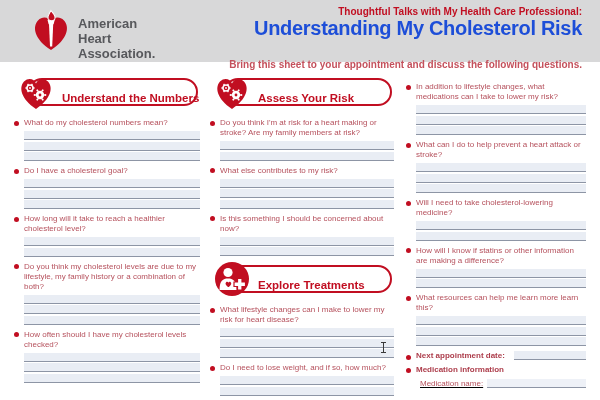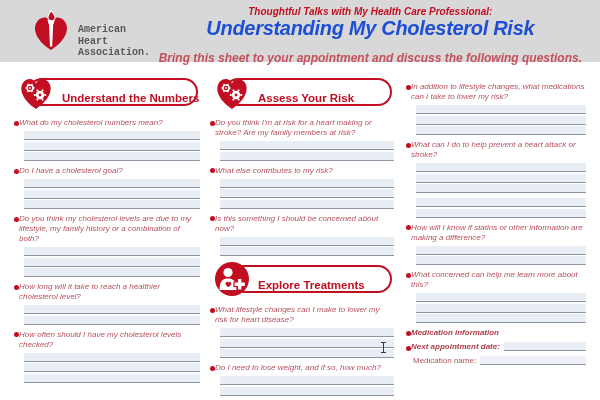--- a/index.html
+++ b/index.html
@@ -2,54 +2,54 @@
 <html><head>
 <meta charset="utf-8">
 <style>
   html,body{margin:0;padding:0;background:#fff;}
   .page{position:relative;width:600px;height:400px;overflow:hidden;background:#ffffff;
         font-family:"Liberation Sans",sans-serif;}
 
   
   .top{position:absolute;top:0;left:0;right:0;height:62px;background:#d8d8d9;}
   .logo{position:absolute;left:28px;top:8px;width:46px;height:46px;}
-  .logo-text{position:absolute;left:78px;top:24px;font-size:10px;font-weight:bold;
-             color:#57585c;line-height:1.15;font-family:Liberation Mono, monospace;}
-  .head-right{position:absolute;right:18px;top:6px;text-align:center;font-style:italic;}
+  .logo-text{position:absolute;left:78px;top:17px;font-size:13px;font-weight:bold;
+             color:#57585c;line-height:1.15;}
+  .head-right{position:absolute;right:18px;top:6px;text-align:right;}
   .eyebrow{font-size:10px;font-weight:bold;color:#c10e21;}
   .main-title{font-size:20px;font-weight:bold;color:#1d4ed8;letter-spacing:-0.3px;
               line-height:1.05;margin-top:1px;}
-  .subtitle{font-size:12px;color:#c4515c;margin-top:12px;font-weight:bold;}
+  .subtitle{font-size:10px;color:#c4515c;margin-top:20px;font-weight:bold;}
 
   
   .col{position:absolute;top:74px;}
   .col-1{left:14px;width:186px;}
   .col-2{left:210px;width:184px;}
   .col-3{left:406px;width:180px;}
   .col-3 .q:first-child{margin-top:8px;}
 
   
   .sec{position:relative;height:38px;margin-bottom:6px;}
   .sec-box{position:absolute;left:14px;right:2px;top:4px;height:28px;box-sizing:border-box;
            border:2px solid #c10e21;border-radius:15px;background:#fff;display:flex;
            align-items:flex-end;padding-left:32px;font-size:11.5px;font-weight:bold;color:#c10e21;
            white-space:nowrap;}
   .sec-icon{position:absolute;left:0;top:-4px;width:44px;height:44px;z-index:2;}
 
   
   .q{margin-bottom:5px;}
-  .q-row{display:flex;align-items:flex-start;font-style:italic;}
+  .q-row{display:flex;gap:5px;align-items:flex-start;}
   .bullet{width:5px;height:5px;border-radius:50%;background:#c10e21;flex:none;margin-top:2.5px;}
   .q-text{font-size:8px;color:#b5505c;line-height:1.25;}
   .q-label{font-size:8px;font-weight:bold;color:#ad3e4c;white-space:nowrap;}
   .answers{margin:3px 0 0 10px;}
   .answer-field{height:8px;background:#e9edf4;border-bottom:1px solid #8d95a5;margin-bottom:1.5px;}
   .bf .q-row{align-items:flex-end;}
   .inline-field{flex:1;height:8px;background:#e9edf4;border-bottom:1px solid #8d95a5;margin-left:4px;}
-  .subfield{display:flex;align-items:flex-start;margin:0 0 4px 7px;}
+  .subfield{display:flex;align-items:flex-start;margin:0 0 4px 14px;text-decoration:underline;}
   .subfield .sf-label{font-size:8px;color:#b5505c;white-space:nowrap;}
   .subfield .inline-field{background:#eef1f7;}
 
   
   .ibeam{position:absolute;left:380px;top:342px;width:7px;height:12px;}
   .ibeam::before{content:"";position:absolute;left:3px;top:1px;width:1px;height:10px;background:#3a3a3a;}
   .ibeam::after{content:"";position:absolute;left:1px;top:0;width:5px;height:1px;background:#3a3a3a;
                 box-shadow:0 10px 0 #3a3a3a;}
 </style>
 </head>
@@ -125,34 +125,34 @@
         </div>
         <div class="answers">
           <div class="answer-field"></div>
           <div class="answer-field"></div>
           <div class="answer-field"></div>
         </div>
       </div>
       <div class="q">
         <div class="q-row">
           <span class="bullet"></span>
+          <span class="q-text">How long will it take to reach a healthier cholesterol level?</span>
+        </div>
+        <div class="answers">
+          <div class="answer-field"></div>
+          <div class="answer-field"></div>
+        </div>
+      </div>
+      <div class="q">
+        <div class="q-row">
+          <span class="bullet"></span>
           <span class="q-text">Do you think my cholesterol levels are due to my lifestyle, my family history or a combination of both?</span>
         </div>
         <div class="answers">
           <div class="answer-field"></div>
-          <div class="answer-field"></div>
-          <div class="answer-field"></div>
-        </div>
-      </div>
-      <div class="q">
-        <div class="q-row">
-          <span class="bullet"></span>
-          <span class="q-text">How long will it take to reach a healthier cholesterol level?</span>
-        </div>
-        <div class="answers">
           <div class="answer-field"></div>
           <div class="answer-field"></div>
         </div>
       </div>
       <div class="q">
         <div class="q-row">
           <span class="bullet"></span>
           <span class="q-text">How often should I have my cholesterol levels checked?</span>
         </div>
         <div class="answers">
@@ -273,57 +273,61 @@
           <span class="bullet"></span>
           <span class="q-text">What can I do to help prevent a heart attack or stroke?</span>
         </div>
         <div class="answers">
           <div class="answer-field"></div>
           <div class="answer-field"></div>
           <div class="answer-field"></div>
         </div>
       </div>
       <div class="q">
+        <div class="q-row">
+          <span class="bullet"></span>
+          <span class="q-text">Will I need to take cholesterol-lowering medicine?</span>
+        </div>
         <div class="answers">
           <div class="answer-field"></div>
           <div class="answer-field"></div>
         </div>
       </div>
       <div class="q">
         <div class="q-row">
           <span class="bullet"></span>
           <span class="q-text">How will I know if statins or other information are making a difference?</span>
         </div>
         <div class="answers">
           <div class="answer-field"></div>
           <div class="answer-field"></div>
         </div>
       </div>
       <div class="q">
         <div class="q-row">
           <span class="bullet"></span>
-          <span class="q-text">What concerned can help me learn more about this?</span>
-        </div>
-        <div class="answers">
-          <div class="answer-field"></div>
-          <div class="answer-field"></div>
-          <div class="answer-field"></div>
-        </div>
-      </div>
-      <div class="q">
-        <div class="q-row">
-          <span class="bullet"></span>
-          <span class="q-label">Medication information</span>
+          <span class="q-text">What resources can help me learn more learn this?</span>
+        </div>
+        <div class="answers">
+          <div class="answer-field"></div>
+          <div class="answer-field"></div>
+          <div class="answer-field"></div>
         </div>
       </div>
       <div class="q bf">
         <div class="q-row">
           <span class="bullet"></span>
           <span class="q-label">Next appointment date:</span>
           <span class="inline-field"></span>
+        </div>
+      </div>
+      <div class="q">
+        <div class="q-row">
+          <span class="bullet"></span>
+          <span class="q-label">Medication information</span>
         </div>
       </div>
       <div class="subfield">
         <span class="sf-label">Medication name:</span>
         <span class="inline-field"></span>
       </div>
     </div>
 
   <div class="ibeam"></div>
 </div>

